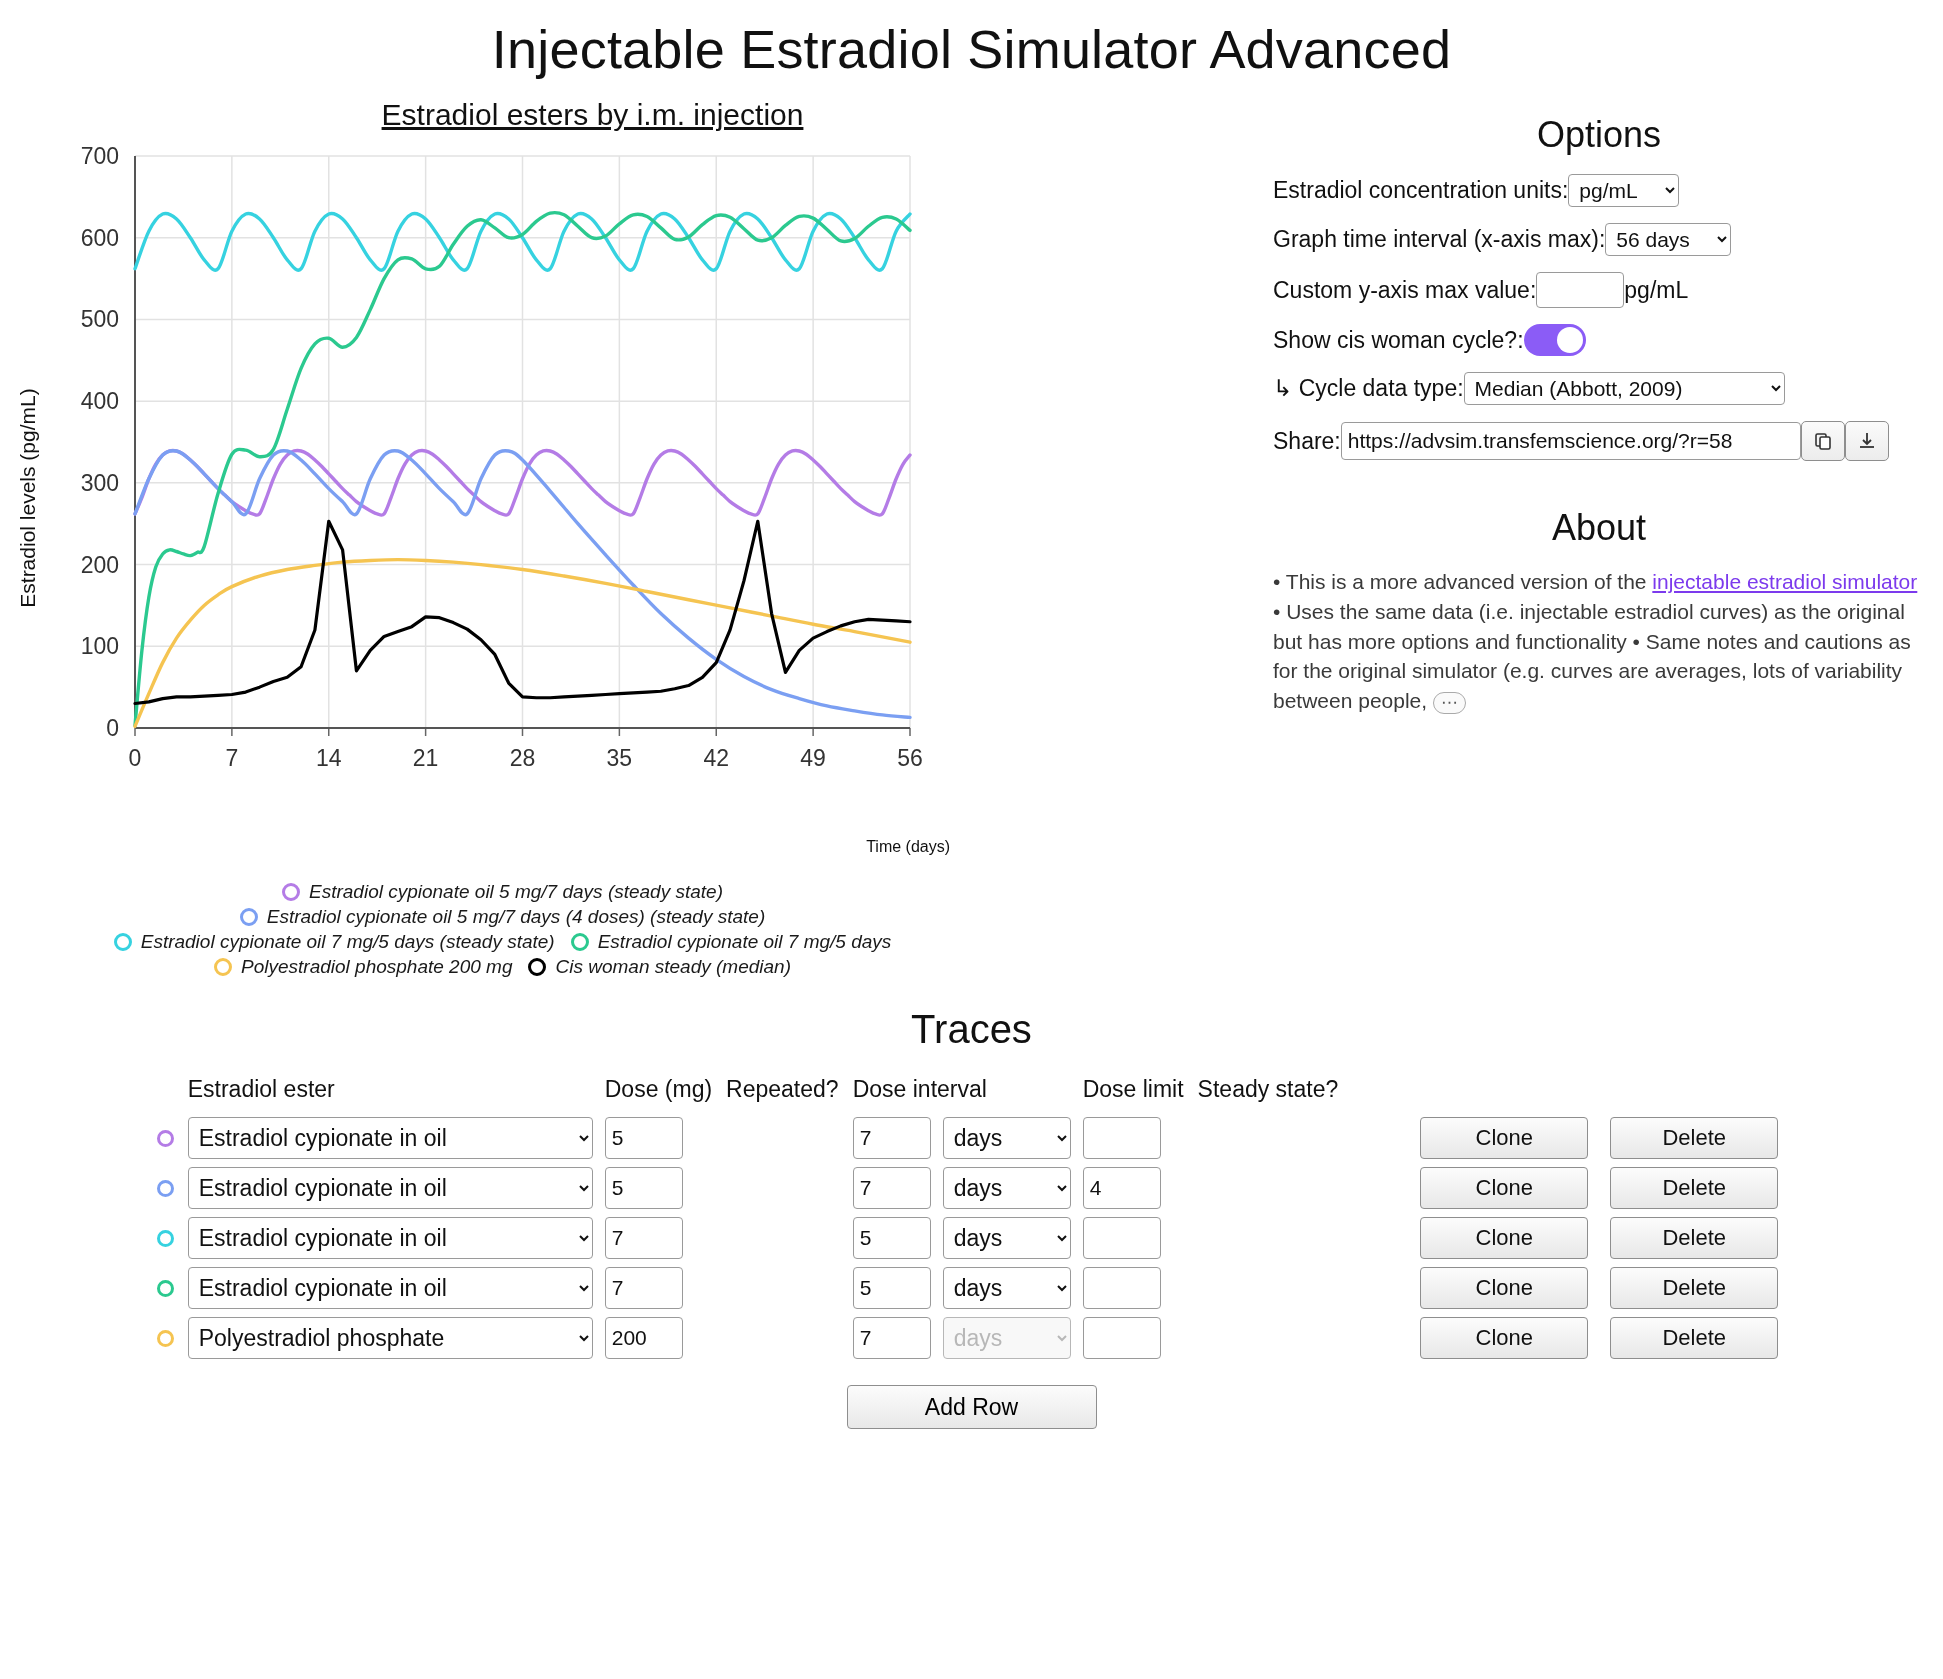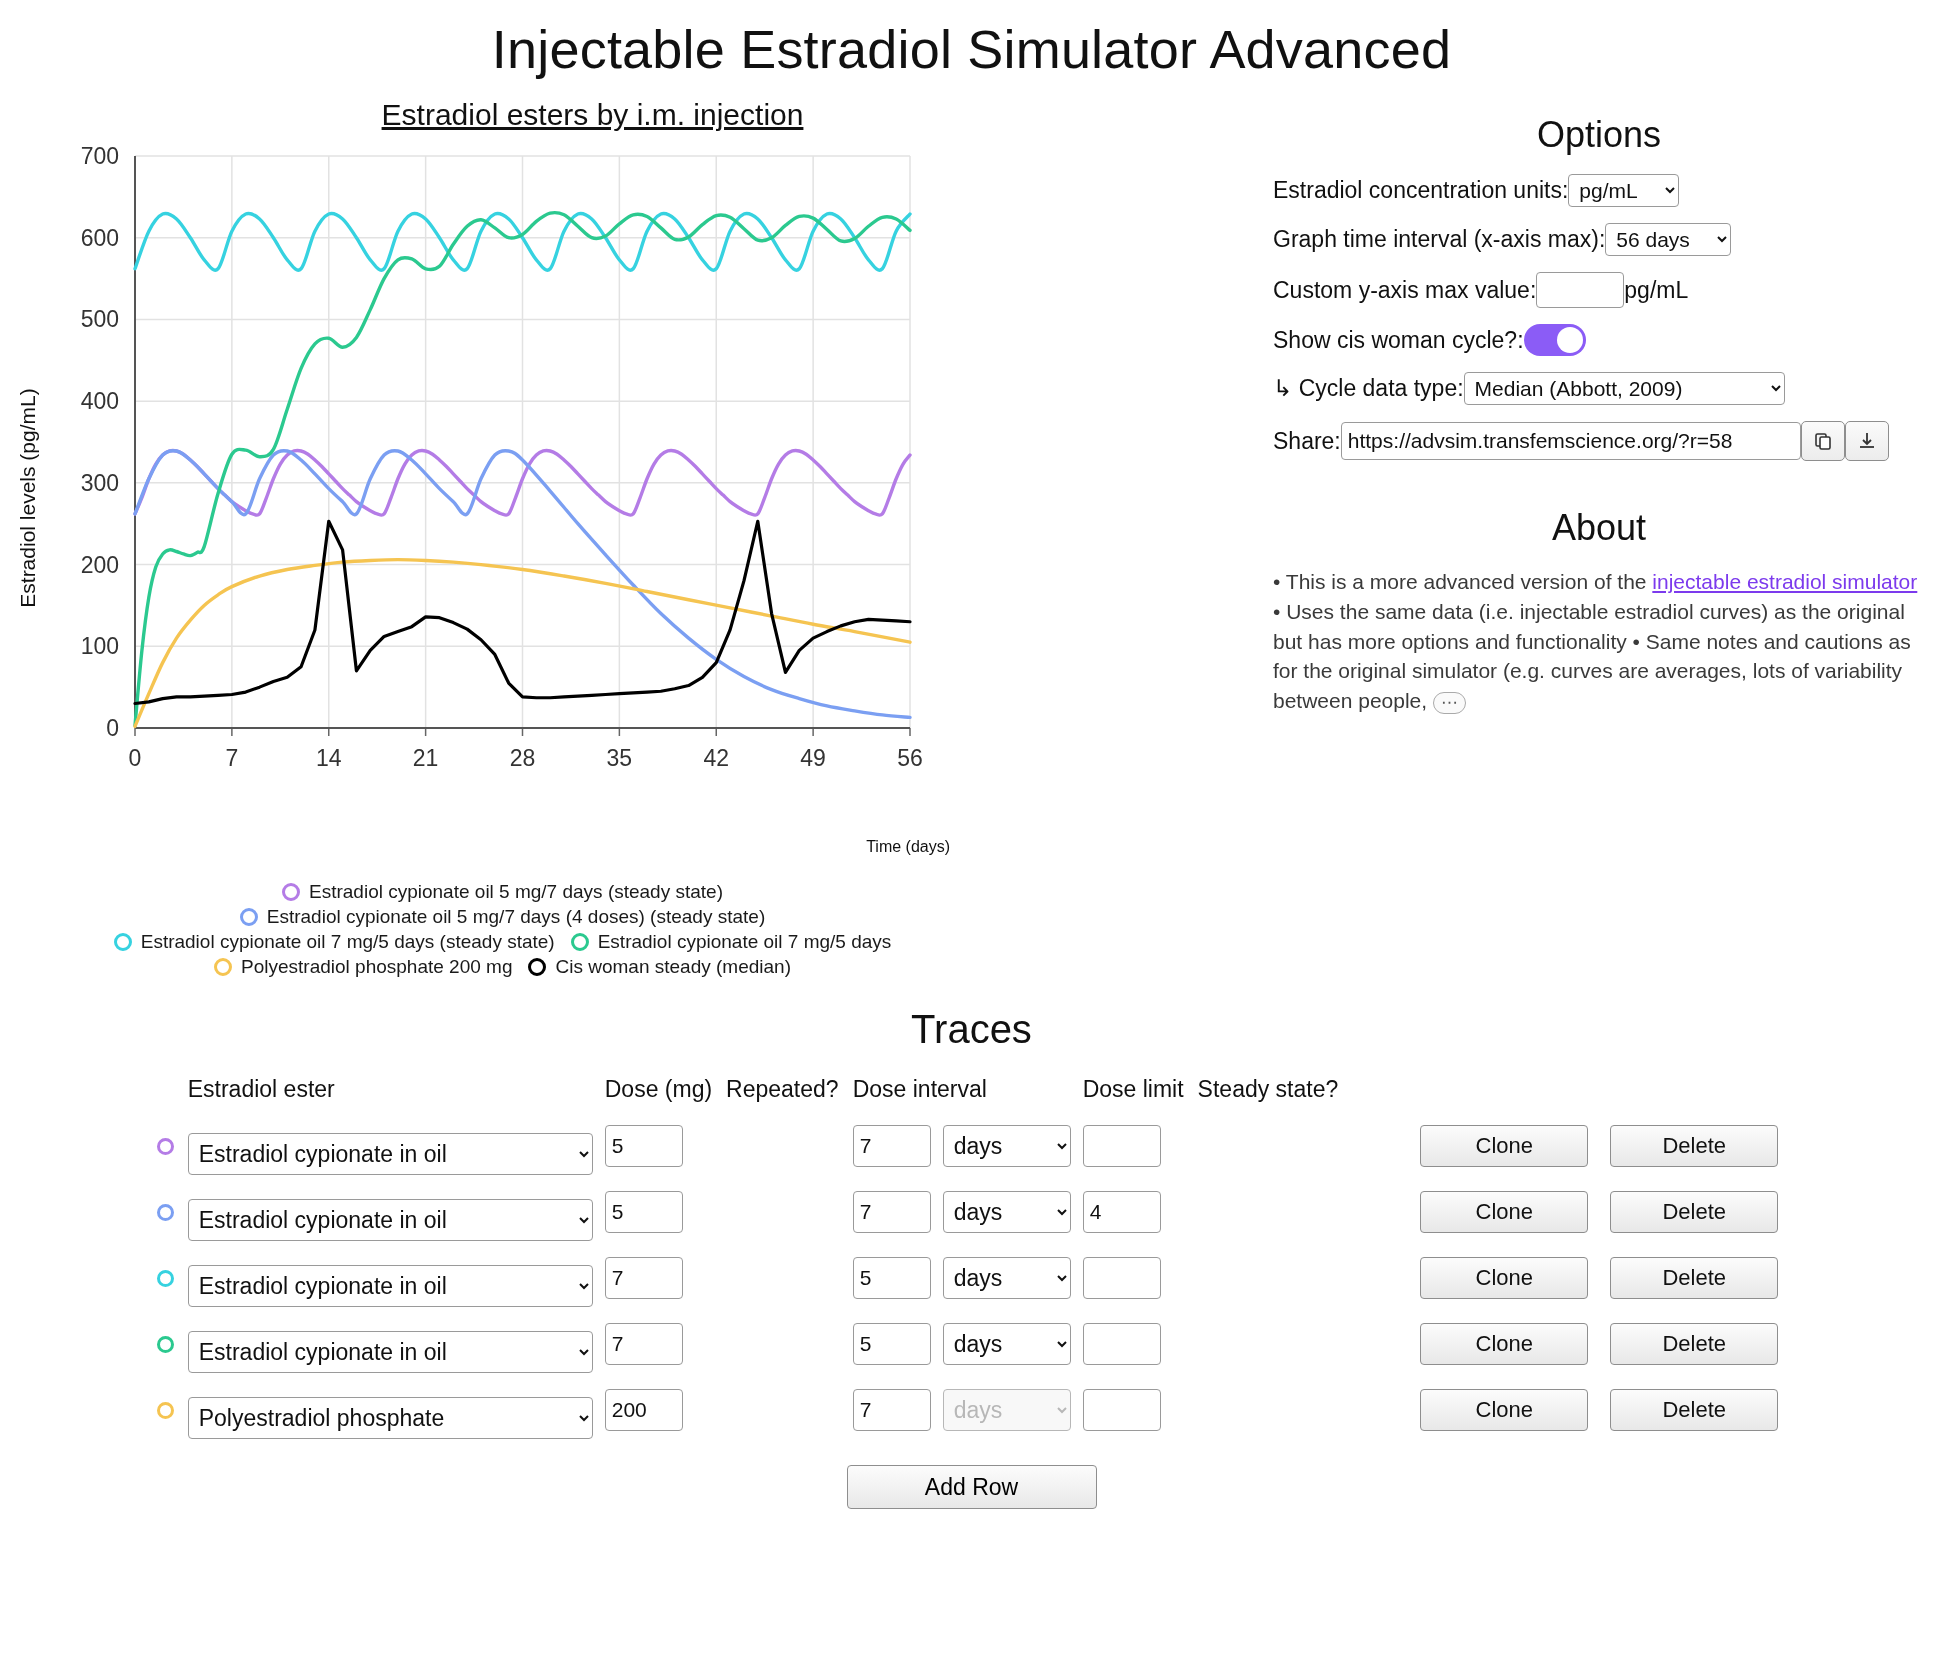--- a/index.html
+++ b/index.html
@@ -56,20 +56,21 @@
     top: 700px;
     text-align: right;
     font-size: 16px;
     padding-right: 260px;
   }
 
   
   .legend {
     margin-top: 2px;
     padding-right: 250px;
+    font-style: italic;
   }
   .legend-row {
     display: flex;
     justify-content: center;
     align-items: center;
     gap: 16px;
     margin: 3px 0;
   }
   .legend-item {
     display: flex;
@@ -193,21 +194,21 @@
     padding: 4px 10px 4px 2px;
     vertical-align: middle;
   }
   .row-dot {
     width: 17px; height: 17px;
     border-radius: 50%;
     border: 3px solid #000;
     background: #fff;
     margin-right: 2px;
   }
-  .ester-select { width: 405px; height: 42px; font-size: 23px; margin-top: 16px; }
+  .ester-select { width: 405px; height: 42px; font-size: 23px; }
   .dose-input { width: 78px; height: 42px; font-size: 23px; text-align: left; }
   .interval-input { width: 78px; height: 42px; font-size: 23px; }
   .interval-unit { width: 128px; height: 42px; font-size: 23px; }
   .limit-input { width: 78px; height: 42px; font-size: 23px; }
   .btn {
     width: 168px; height: 42px;
     font-family: "Liberation Sans", sans-serif;
     font-size: 22px;
     border: 1px solid #8e8e8e;
     border-radius: 4px;

